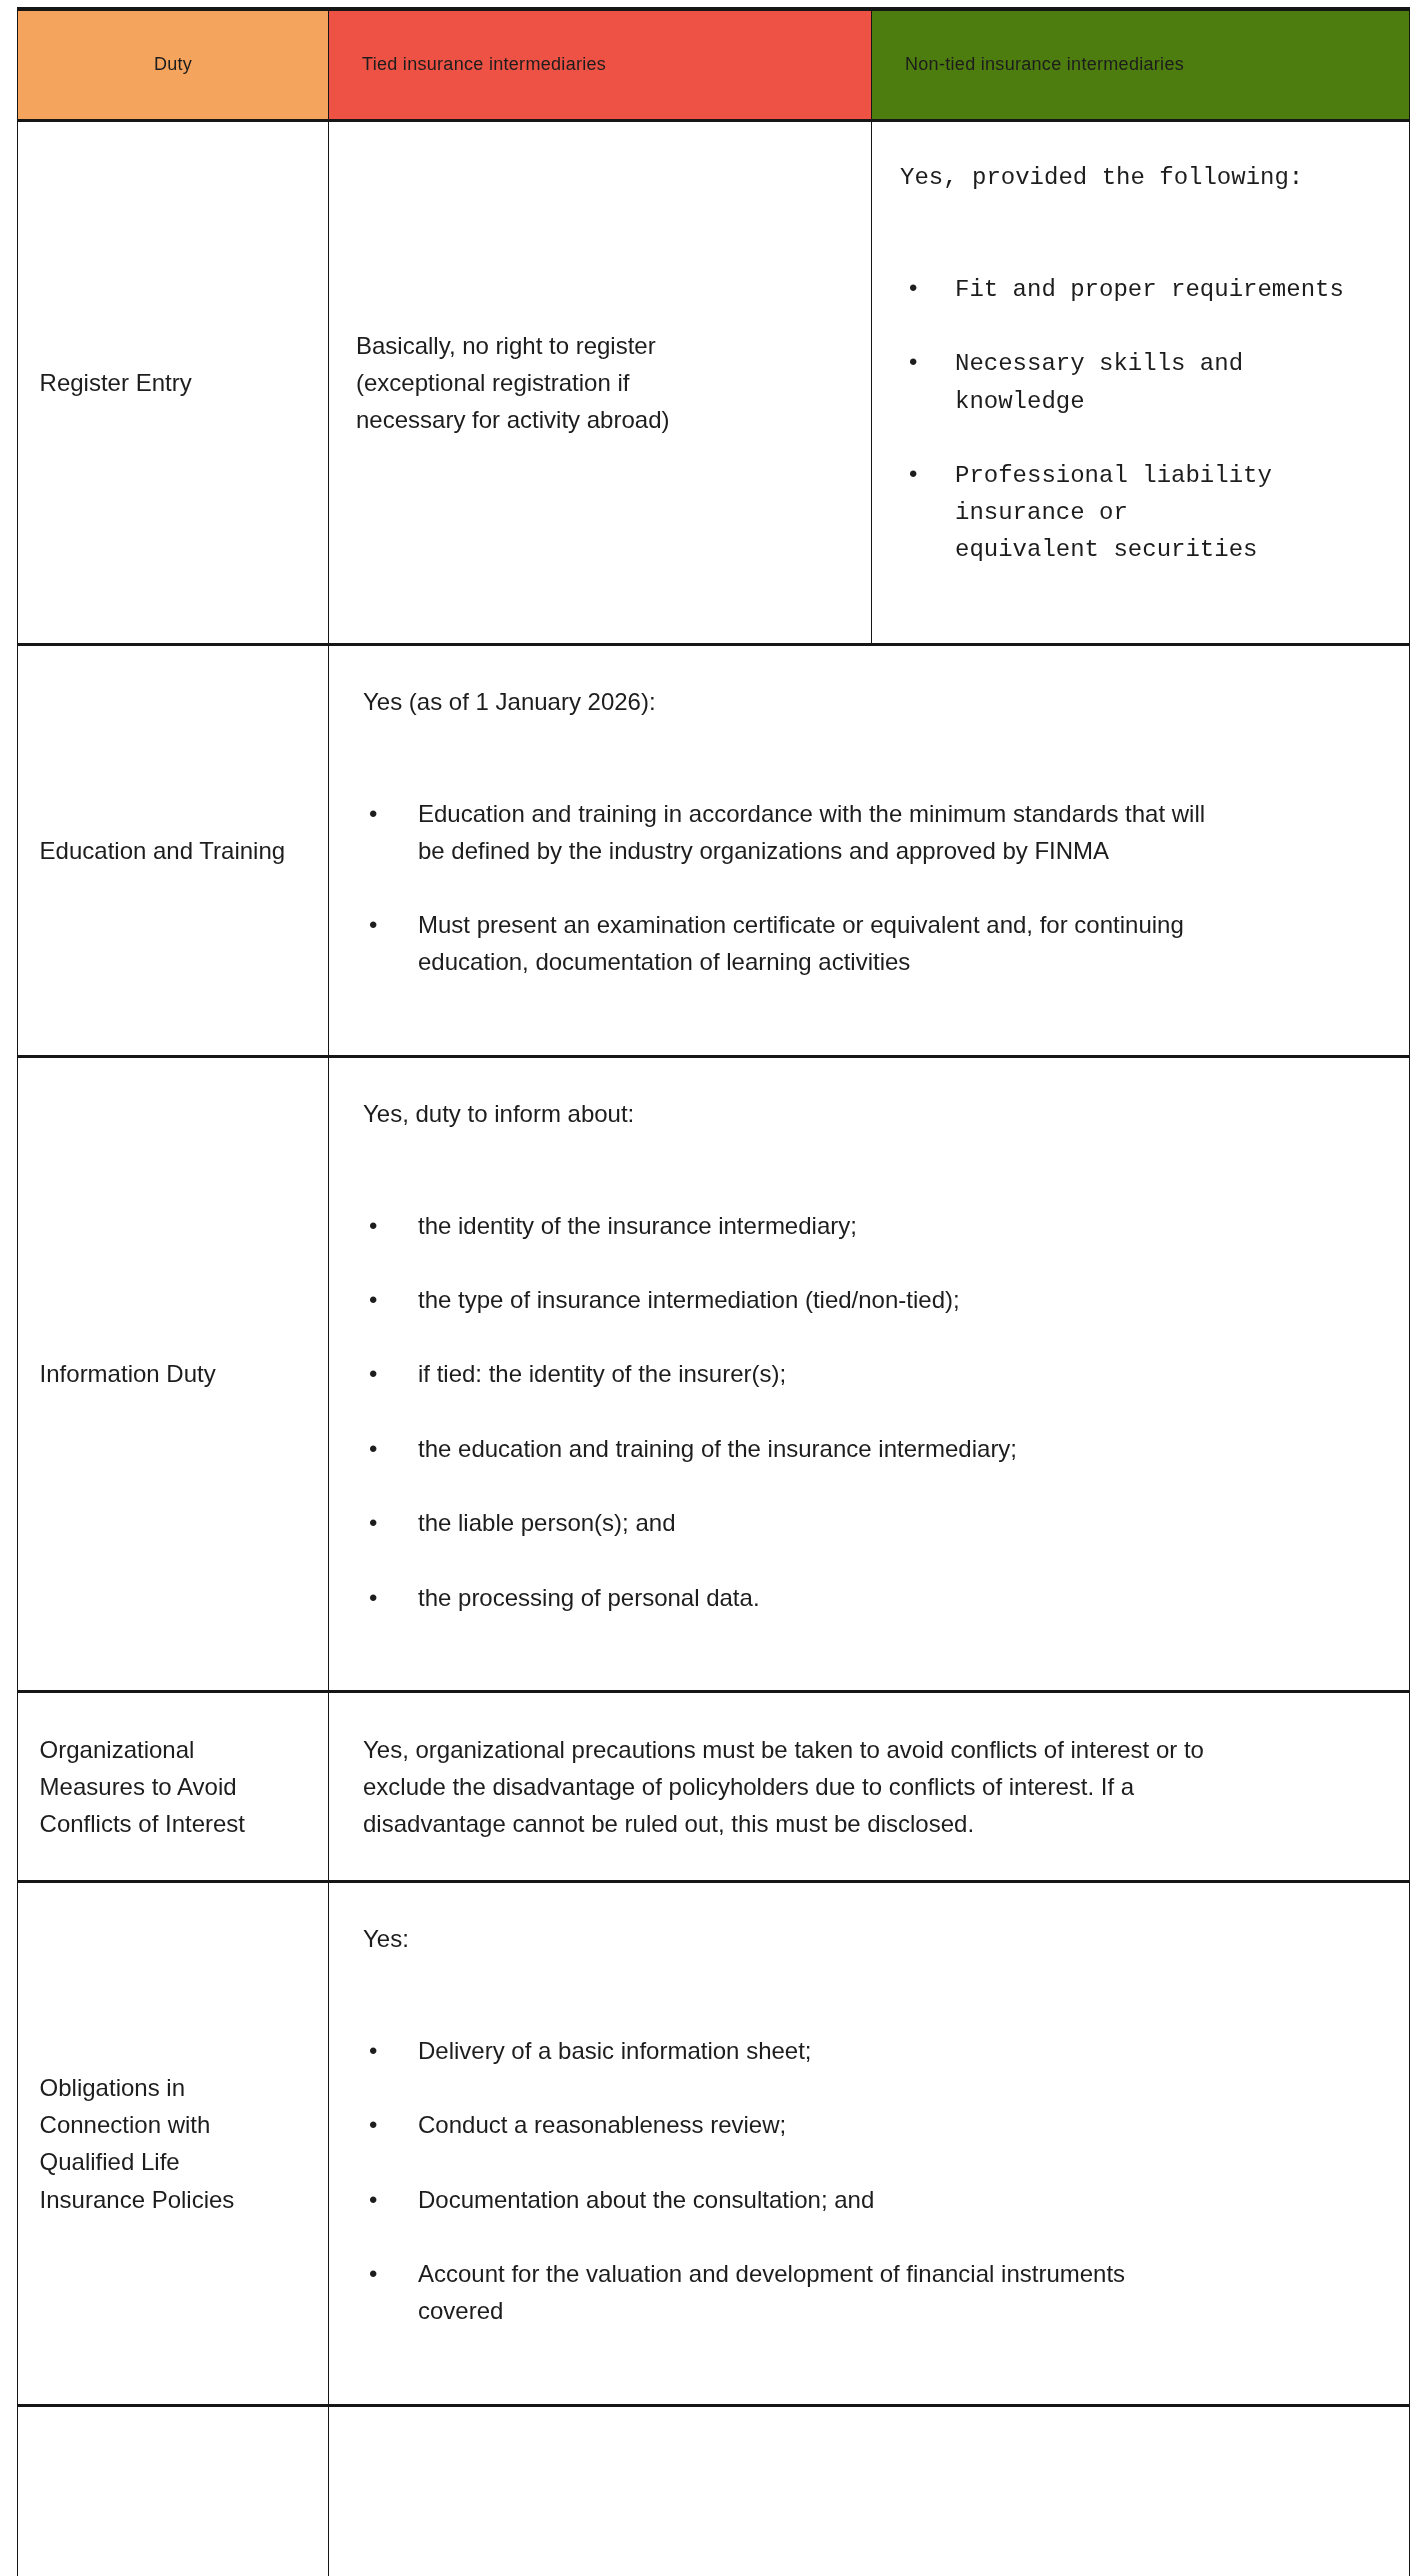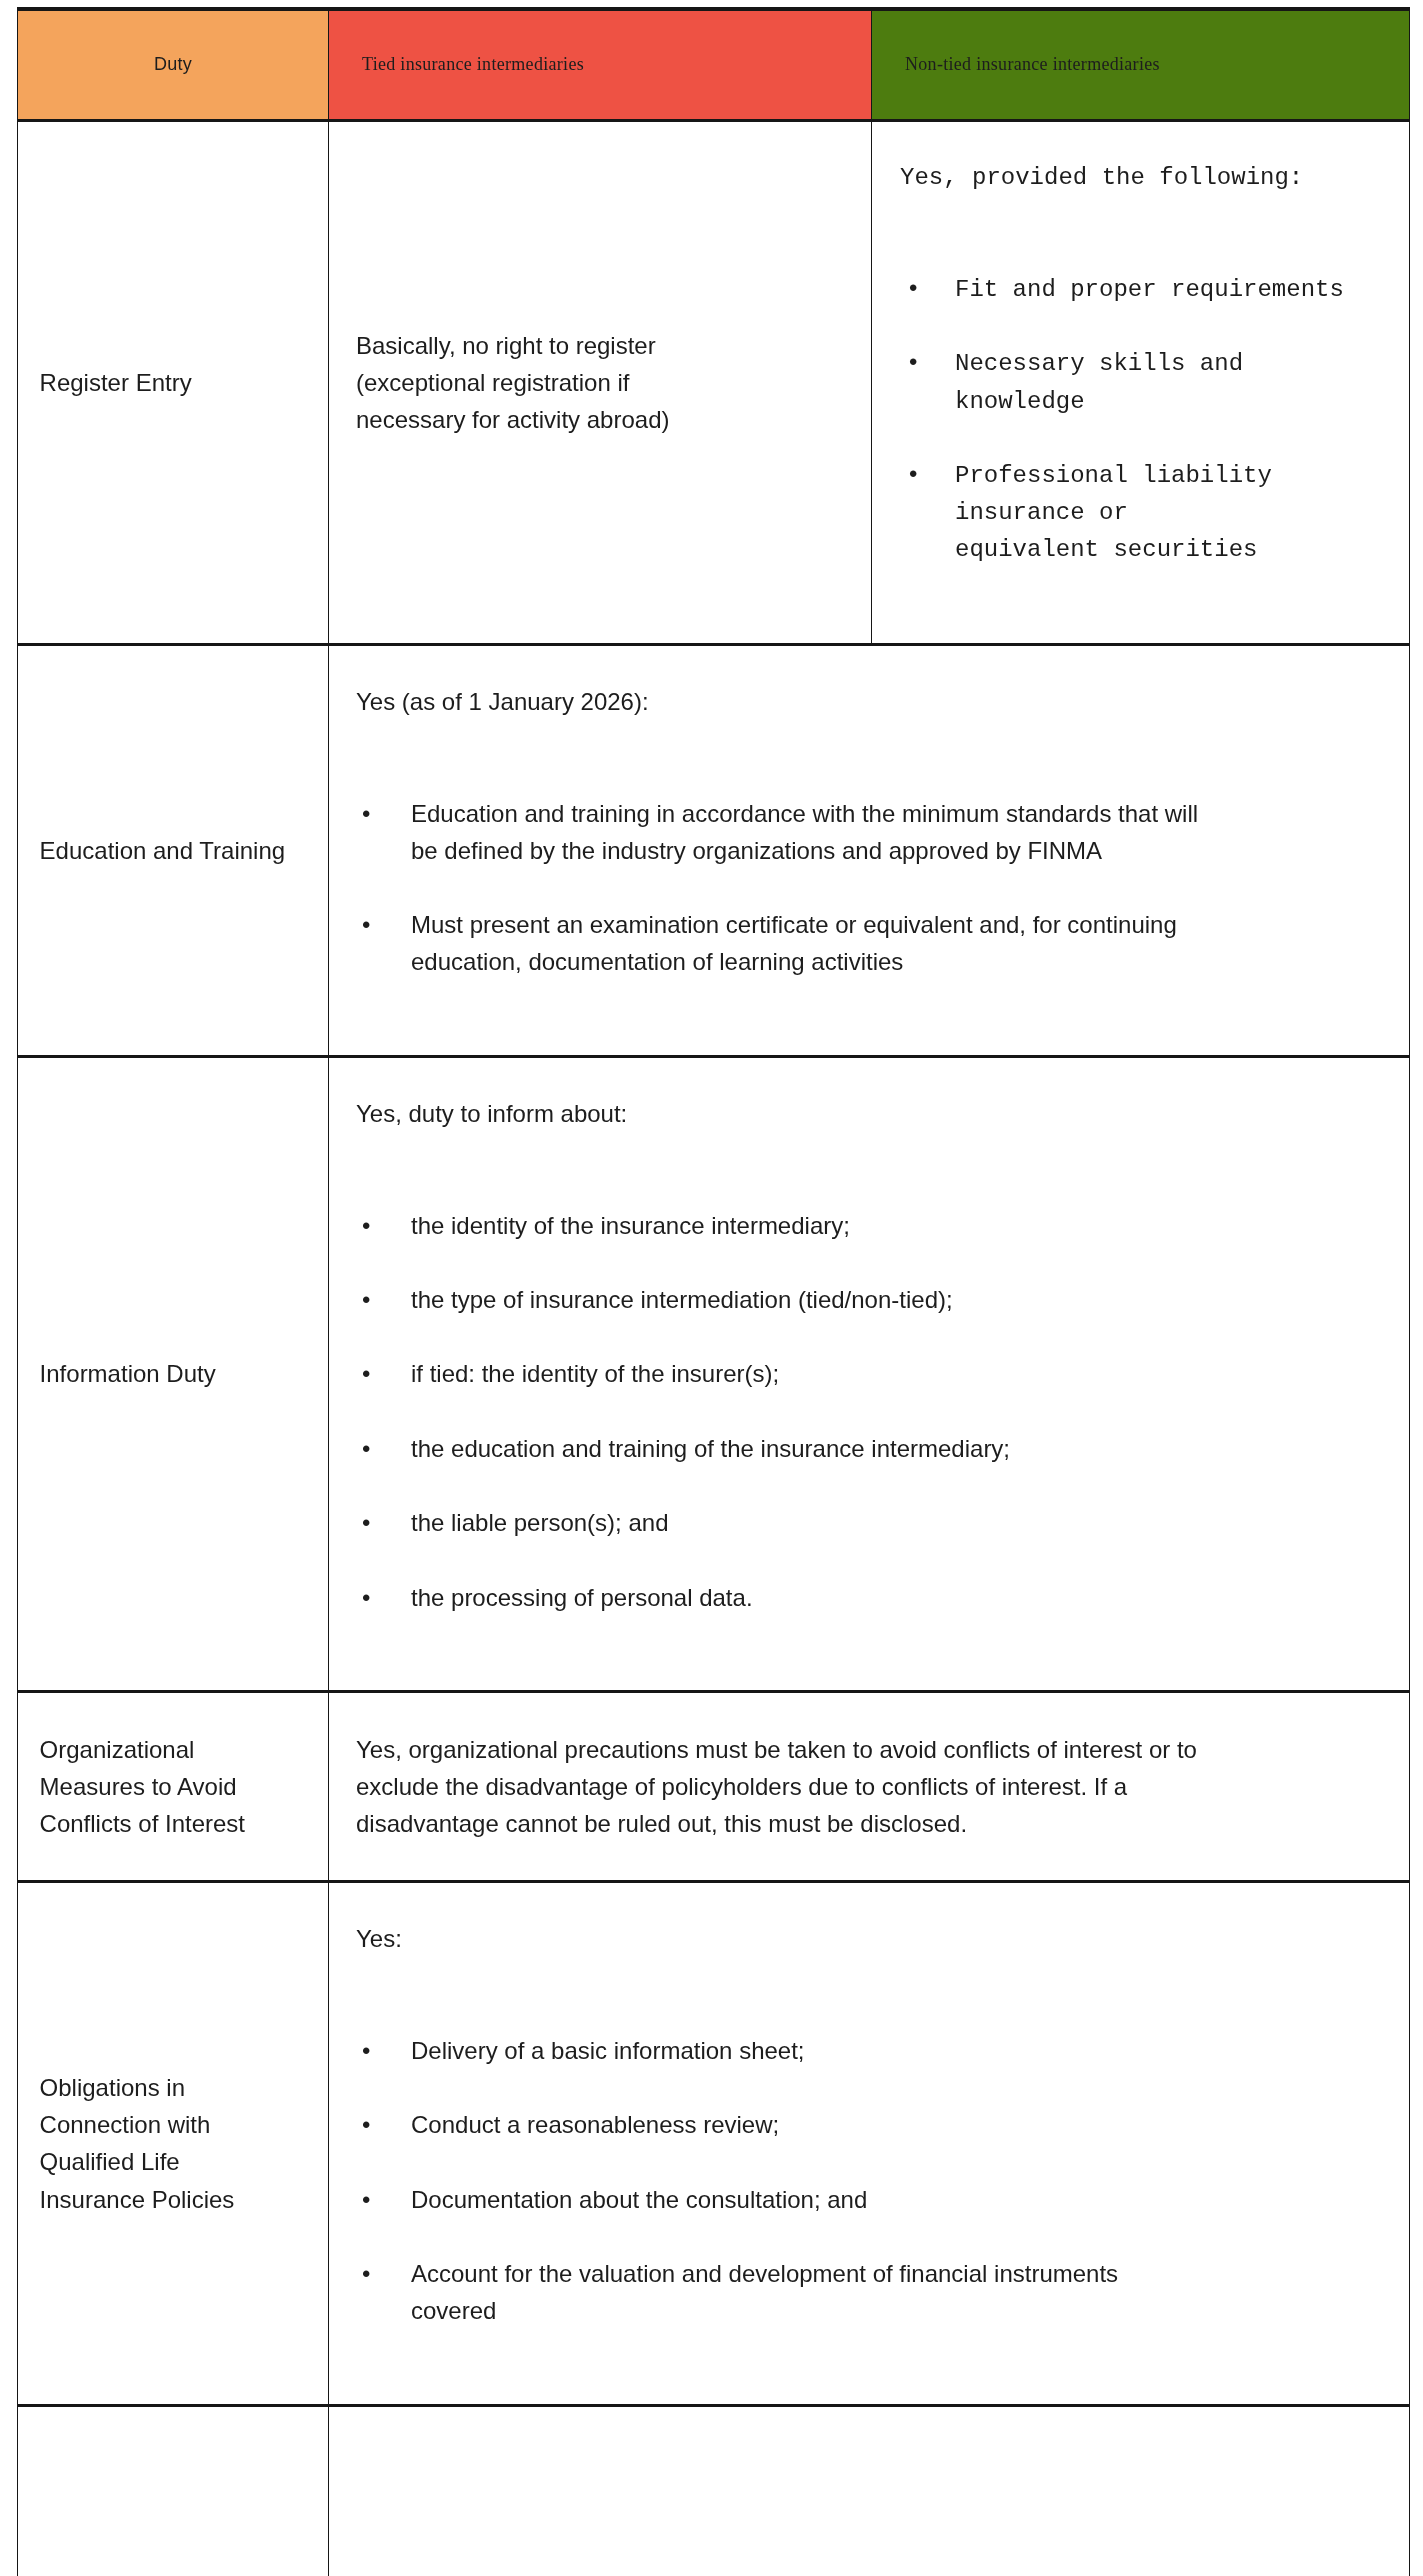--- a/index.html
+++ b/index.html
@@ -35,30 +35,30 @@
     font-weight: normal;
     padding: 0;
     overflow: hidden;
   }
   thead th {
     height: 108px;
     font-size: 18px;
     letter-spacing: 0.3px;
   }
   th.h-duty   { text-align: center; }
-  th.h-tied, th.h-nontied { text-align: left; padding-left: 33px; padding-right: 30px; font-family: Liberation Serif, serif; }
+  th.h-tied, th.h-nontied { text-align: left; padding-left: 33px; padding-right: 30px; }
 
   td.label {
     text-align: left;
     padding-left: 21.6px;
     padding-right: 15.6px;
   }
   td.body {
     text-align: left;
-    padding-left: 27px;
+    padding-left: 34px;
     padding-right: 69px;
   }
   td.body-narrow {
     text-align: left;
     padding-left: 27px;
     padding-right: 90px;
   }
   td.col3 {
     text-align: left;
     padding-left: 28px;

